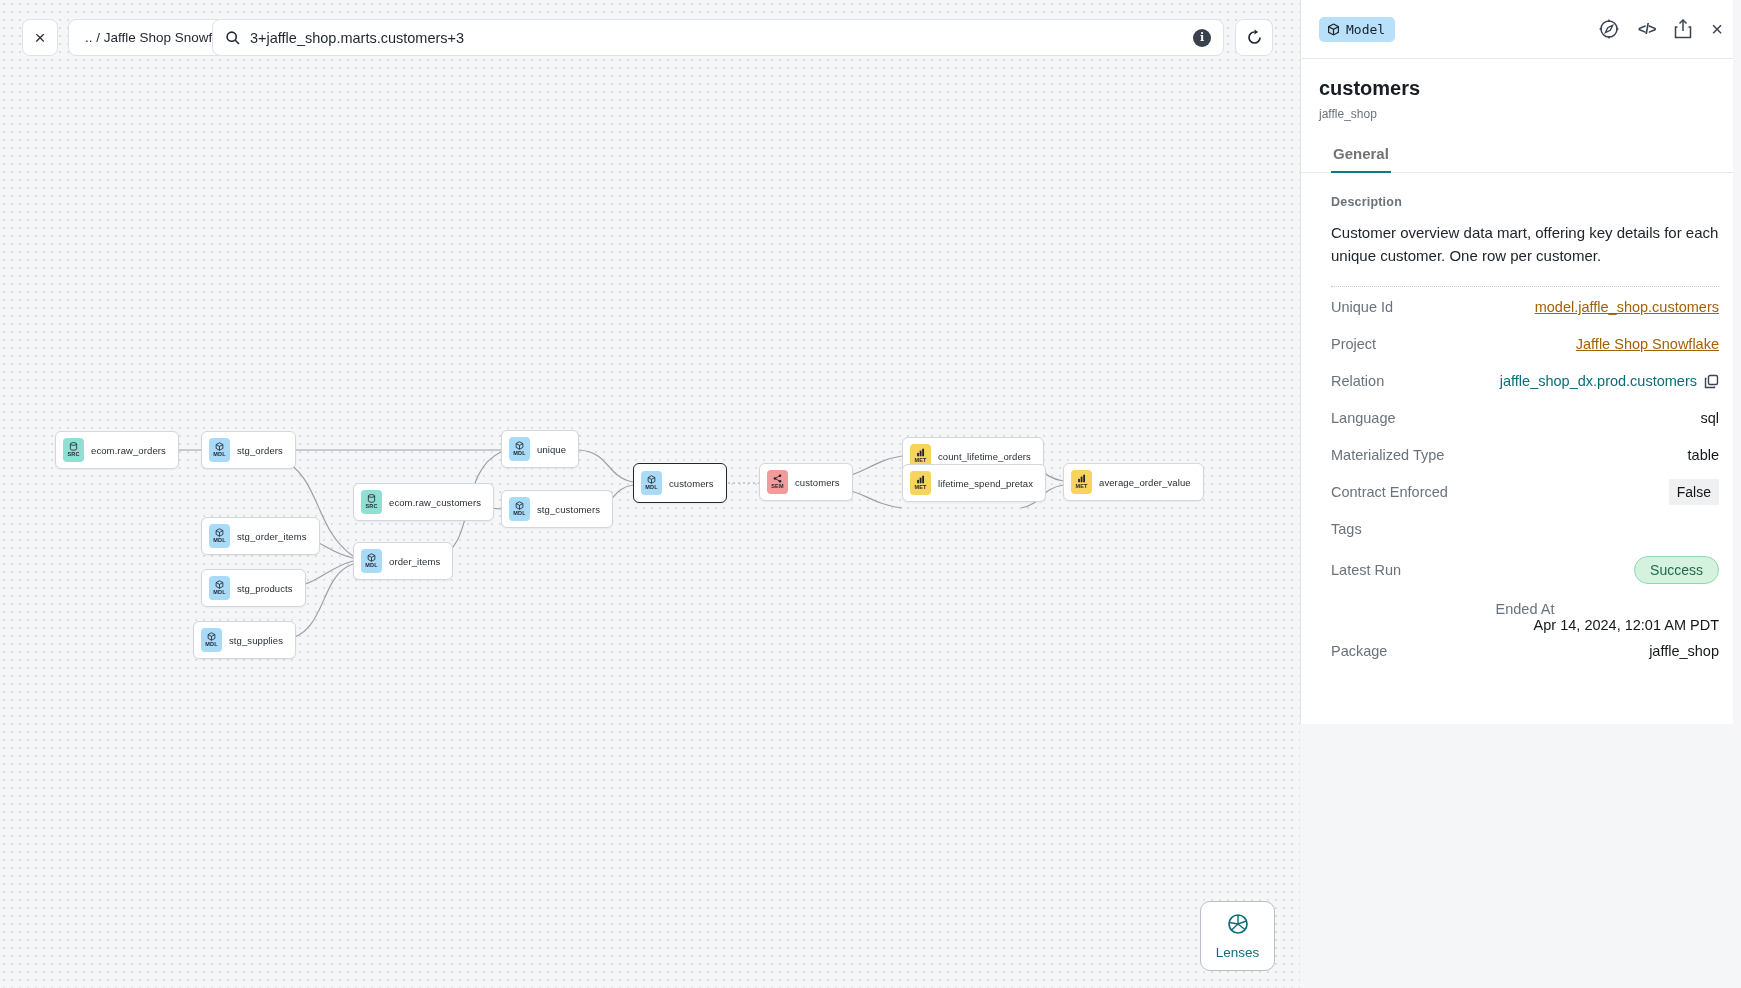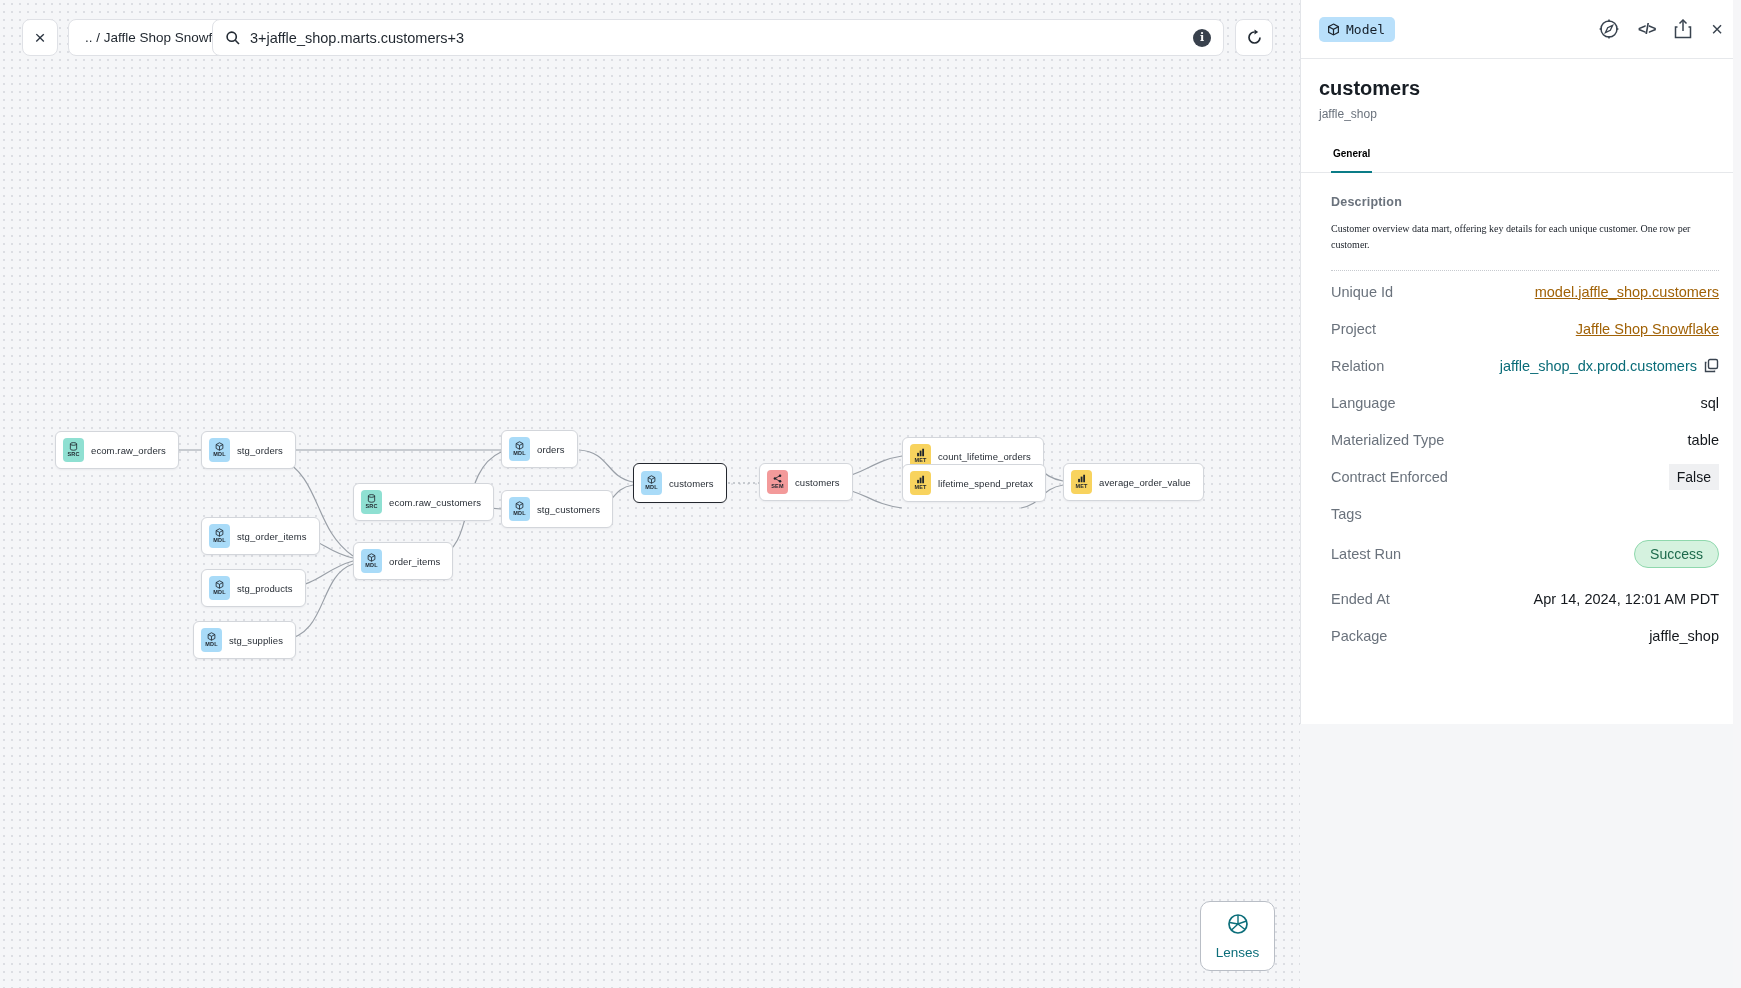--- a/index.html
+++ b/index.html
@@ -66,40 +66,40 @@
   .head-icons .hicon { cursor:pointer; display:flex; align-items:center; justify-content:center; }
   .code-glyph { font-size:14px; font-weight:bold; letter-spacing:-1px;
     font-family:"Liberation Sans", sans-serif; }
   .close-glyph { font-size:20px; line-height:1; }
 
   .titleblock { padding:18px 18px 14px 18px; }
   .p-title { font-size:20px; font-weight:bold; color:#171d24; }
   .p-sub { font-size:12px; color:#6a727c; margin-top:7px; }
 
   .tabs { height:38px; border-bottom:1px solid #e6e8eb; padding:0 30px; display:flex; }
-  .tab { font-size:10px; font-weight:bold; color:#000000; display:flex; align-items:center;
+  .tab { font-size:15px; font-weight:bold; color:#737373; display:flex; align-items:center;
     border-bottom:2px solid #0a7c87; padding:0 2px; margin-bottom:-1px; cursor:pointer; }
 
   .pcontent { padding:22px 22px 0 30px; }
   .sec-label { font-size:12.5px; font-weight:bold; color:#6a727c; letter-spacing:.2px; }
-  .desc { font-size:10px; color:#20262e; line-height:1.55; margin-top:12px;font-family:Liberation Serif, serif; }
+  .desc { font-size:15px; color:#20262e; line-height:1.55; margin-top:12px; }
   .dotted-sep { border:none; border-top:1px dotted #c7cacf; margin:18px 0 2px 0; }
 
   .kv { display:flex; align-items:center; min-height:37px;justify-content:flex-end; }
   .kv .k { font-size:14.5px; color:#6a727c; }
   .kv .v { margin-left:auto; font-size:14.5px; color:#14181d; text-align:right;
     display:flex; align-items:center; gap:7px; }
   .kv .v a { color:#a16207; text-decoration:underline; cursor:pointer; }
   .kv .v .teal { color:#0a6c78; }
   .copy-ic { color:#3a4450; cursor:pointer; display:inline-flex; }
   .chip-val { background:#eff0f2; border-radius:0; padding:5px 8px; font-size:14px; color:#14181d; }
   .pill-success { background:#d5f2df; border:1px solid #8fd8ad; border-radius:999px;
     padding:5px 15px; font-size:14px; color:#1d6a4c; }
   .kv.run-row { min-height:44px; }
-  .kv.ended-row { margin-top:4px; }
+  .kv.ended-row { margin-top:4px;flex-direction:column; }
 
   .panel-scroll { position:absolute; right:0; top:0; width:8px; height:988px; background:#f6f6f8; }
 </style>
 </head>
 <body>
 
 <svg width="0" height="0" style="position:absolute">
   <defs>
     <symbol id="ic-db" viewBox="0 0 12 12">
       <ellipse cx="6" cy="2.6" rx="4.2" ry="1.8" fill="none" stroke="#1d242c" stroke-width="1.1"></ellipse>
@@ -208,21 +208,21 @@
       </span>
     <span class="nlabel">order_items</span>
   </div>
   <div class="gnode" style="left:501px;top:430px">
     <span class="chip mdl">
         <svg>
           <use href="#ic-cube"></use>
         </svg>
         <span class="code">MDL</span>
       </span>
-    <span class="nlabel">orders</span>
+    <span class="nlabel">unique</span>
   </div>
   <div class="gnode" style="left:501px;top:490px">
     <span class="chip mdl">
         <svg>
           <use href="#ic-cube"></use>
         </svg>
         <span class="code">MDL</span>
       </span>
     <span class="nlabel">stg_customers</span>
   </div>

